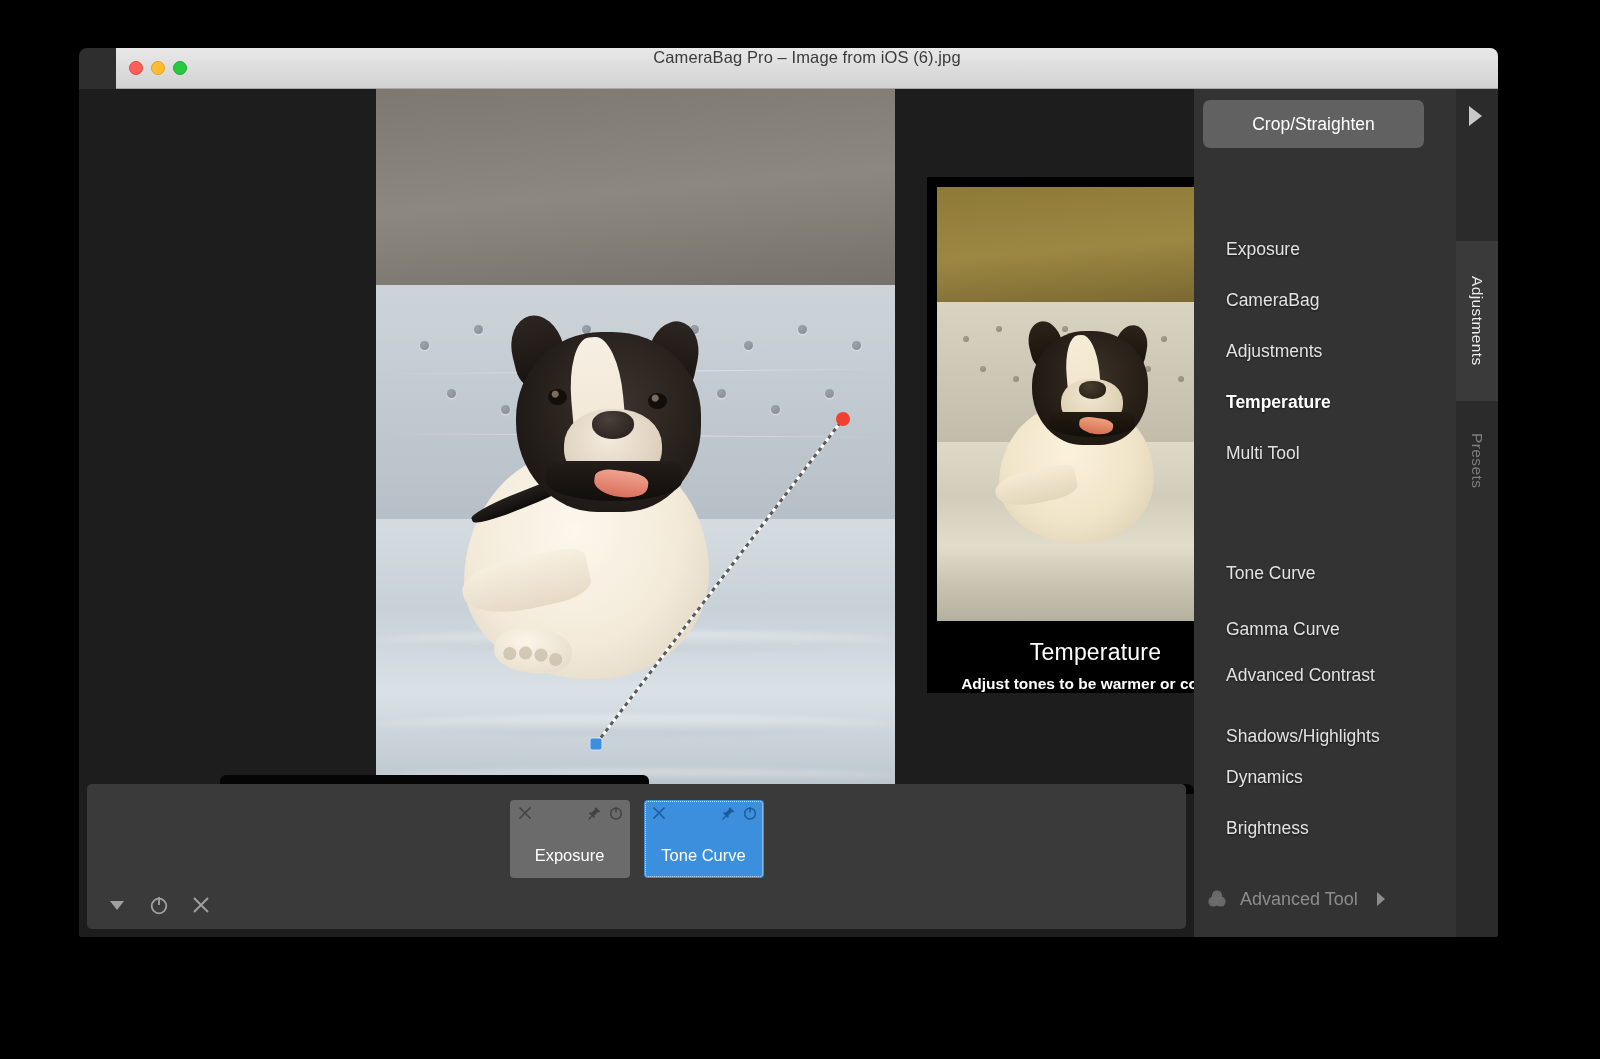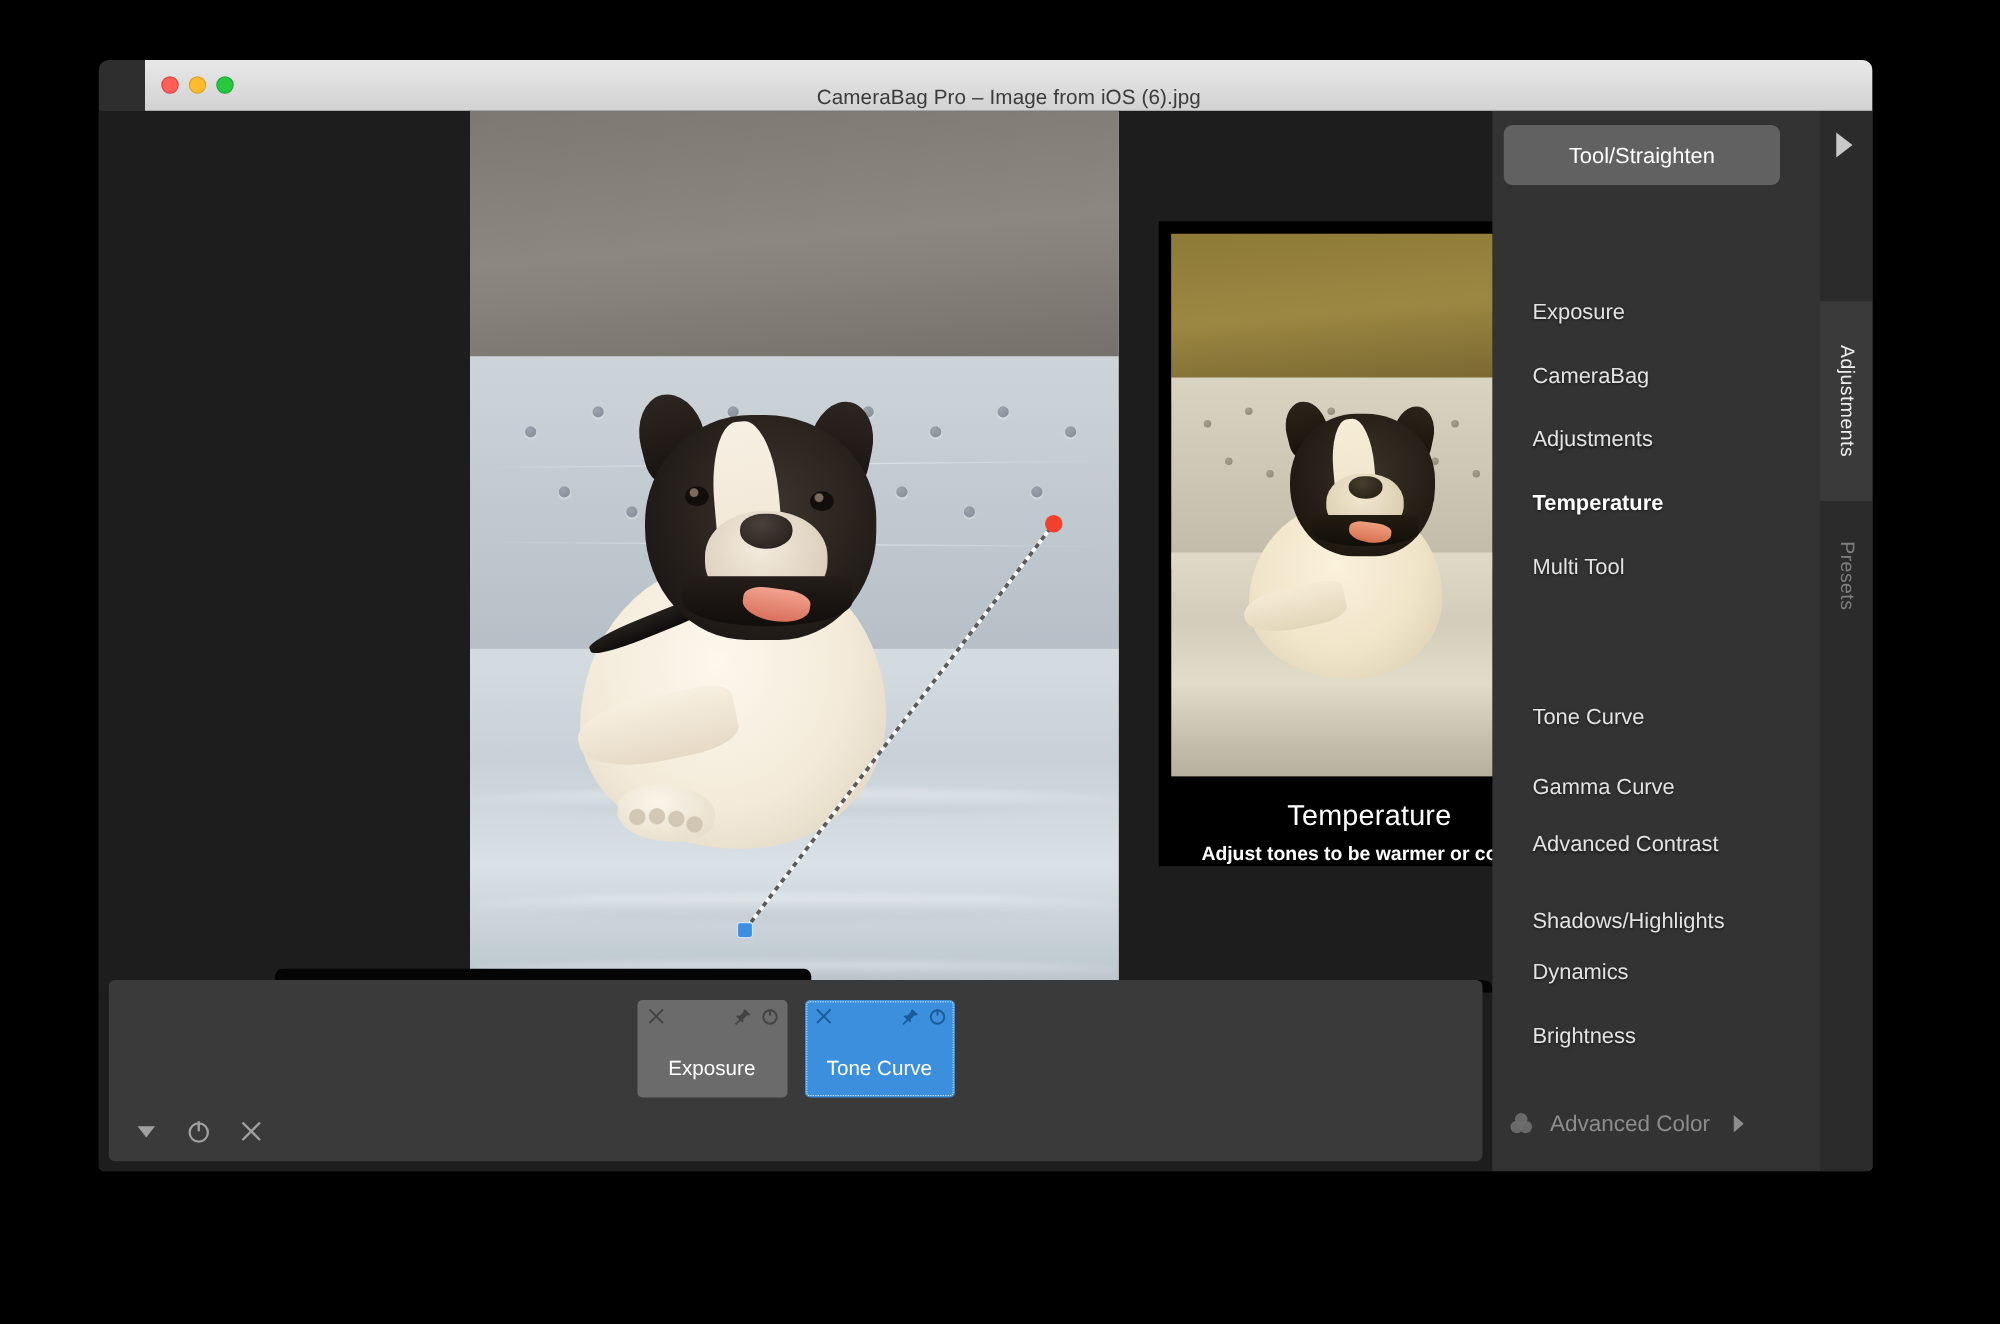--- a/index.html
+++ b/index.html
@@ -17,21 +17,21 @@
     width: 1419px; height: 889px;
     background: #2e2e2e;
     border-radius: 8px 8px 4px 4px;
     overflow: hidden;
     box-shadow: 0 12px 44px rgba(0,0,0,.85);
   }
   #titlebar {
     position: relative; height: 41px;
     background: linear-gradient(#e8e8e8, #d2d2d2);
     border-bottom: 1px solid #a8a8a8;
-    display:flex; align-items:flex-end;margin-left:37px;
+    display:flex; align-items:flex-start;margin-left:37px;
   }
   .traffic { position:absolute; left:13px; top:13px; display:flex; gap:8px; }
   .tl { width:14px; height:14px; border-radius:50%; }
   .tl.red{ background:#ff5f57; border:.5px solid #e0443e; }
   .tl.yellow{ background:#febc2e; border:.5px solid #dea123; }
   .tl.green{ background:#28c840; border:.5px solid #1aab29; }
   #window-title {
     width:100%; text-align:center; font-size:16.5px; color:#3b3b3b;
     letter-spacing:.1px;
   }
@@ -502,21 +502,21 @@
             </svg>
           </div>
         </div>
 
       </div>
 
       <div id="sidebar">
         <div id="sidebar-scroll">
 
           <div id="crop-btn">
-            <span>Tool/Straighten</span>
+            <span>Crop/Straighten</span>
           </div>
 
 
           <div class="adj-item" style="top:150px">Exposure</div>
           <div class="adj-item" style="top:201px">CameraBag</div>
           <div class="adj-item" style="top:252px">Adjustments</div>
           <div class="adj-item sel" style="top:303px">Temperature</div>
           <div class="adj-item" style="top:354px">Multi Tool</div>
 
 
@@ -526,21 +526,21 @@
           <div class="adj-item" style="top:637px">Shadows/Highlights</div>
           <div class="adj-item" style="top:678px">Dynamics</div>
           <div class="adj-item" style="top:729px">Brightness</div>
 
           <div class="group-head" style="top:795px">
             <svg width="24" height="22" viewBox="0 0 24 22">
               <circle cx="12" cy="7.4" r="5" fill="#6f6f6f" fill-opacity=".9"></circle>
               <circle cx="8.4" cy="13.6" r="5" fill="#6f6f6f" fill-opacity=".9"></circle>
               <circle cx="15.6" cy="13.6" r="5" fill="#6f6f6f" fill-opacity=".9"></circle>
             </svg>
-            <span>Advanced Color</span>
+            <span>Advanced Tool</span>
             <i class="gcaret-right"></i>
           </div>
 
         </div>
 
         <div id="side-scrollbar"></div>
 
         <div id="rail">
           <div id="rail-expand"></div>
           <div class="rail-tab" id="tab-adjustments">

